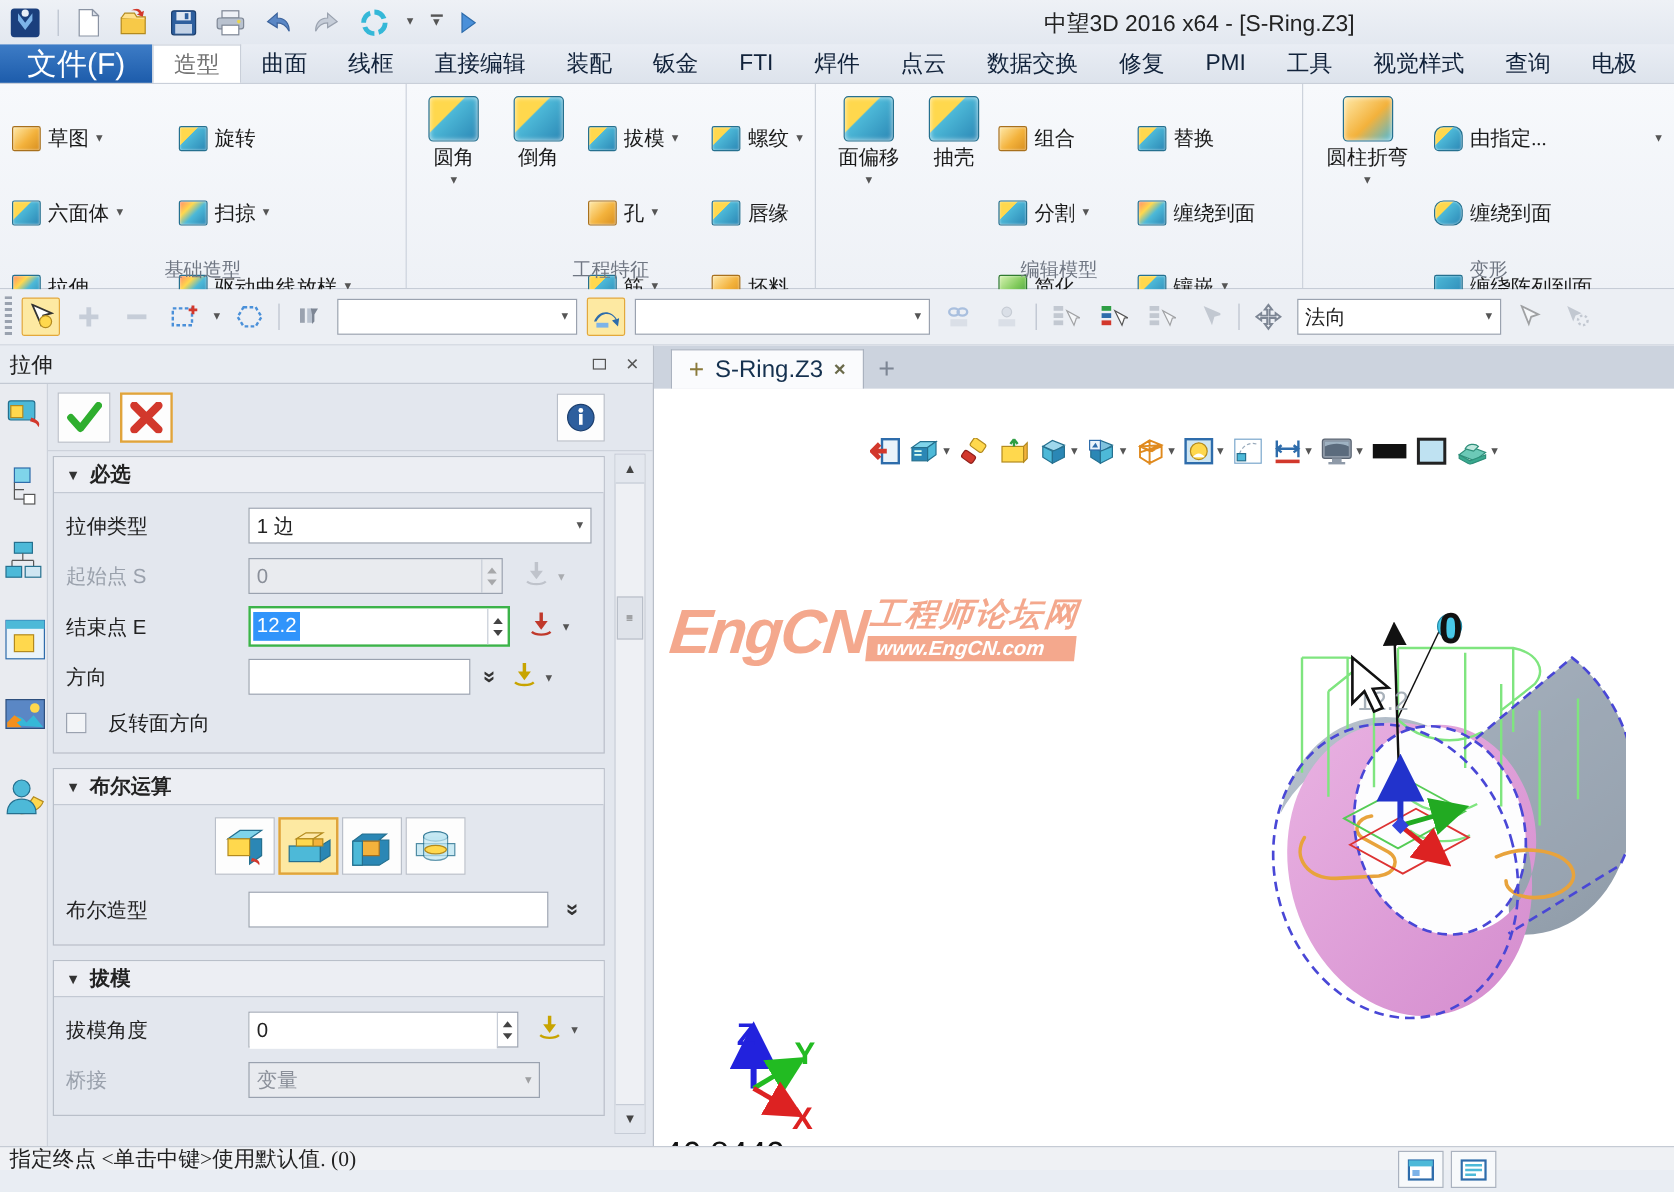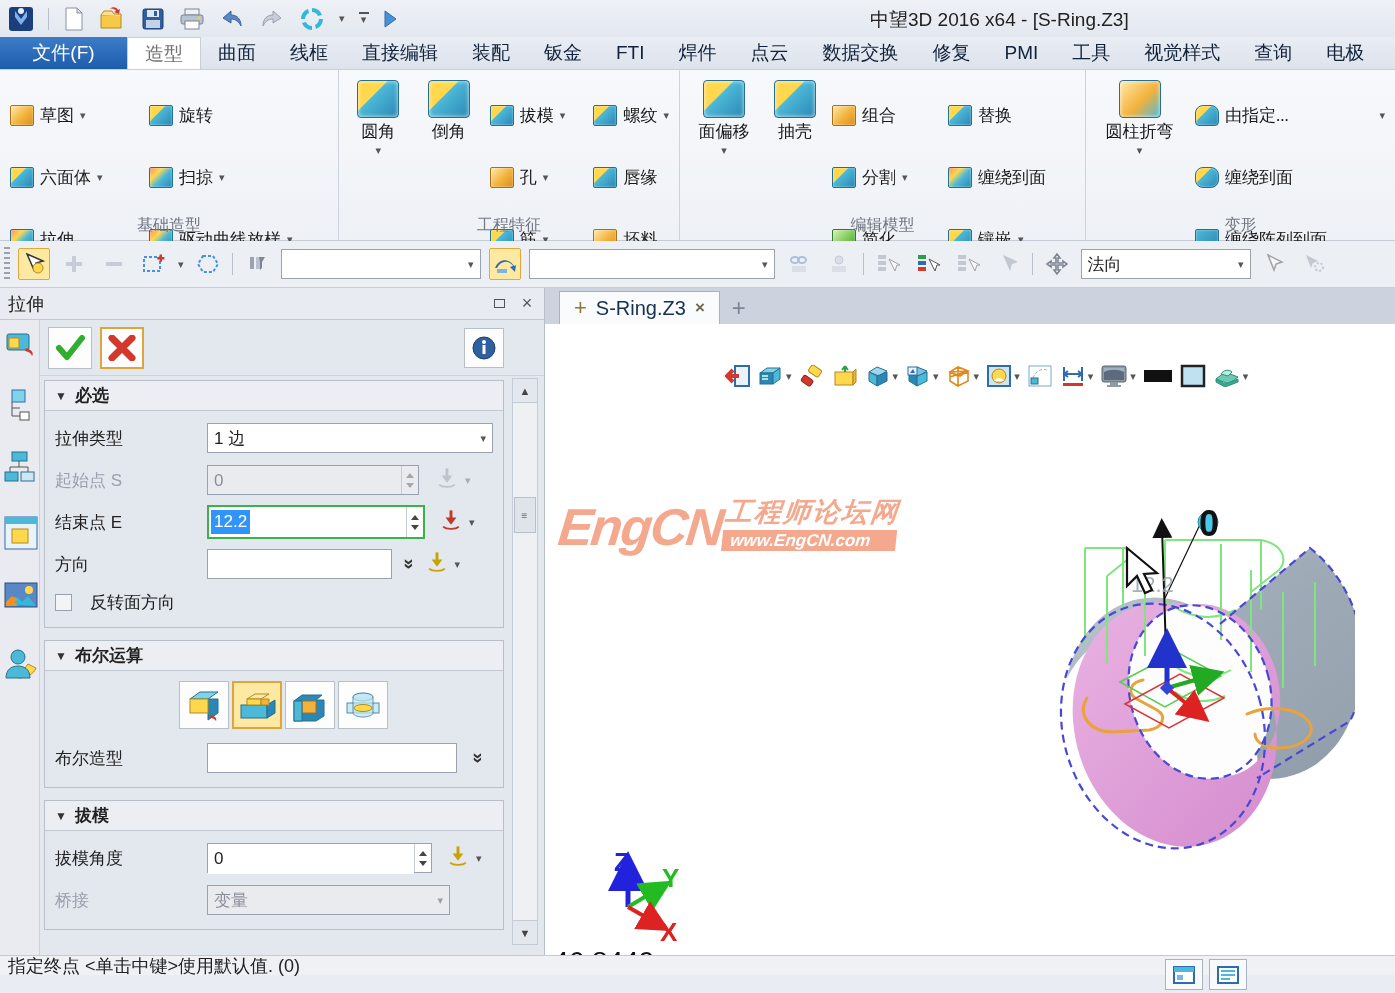--- a/index.html
+++ b/index.html
@@ -9,21 +9,21 @@
 
   
   #titlebar { position:absolute; left:0; top:0; width:100%; height:37px; background:linear-gradient(#eef1f6,#e3e8f0); display:flex; align-items:center; }
   .qat { display:flex; align-items:center; gap:14px; padding-left:8px; }
   .qat svg { display:block; }
   .vsep { width:1px; height:22px; background:#b9c0cc; }
   #title-text { position:absolute; left:870px; top:7px; font-size:19px; color:#222; }
 
   
   #menubar { position:absolute; left:0; top:37px; width:100%; height:33px; background:linear-gradient(#e9edf4,#dde3ec); display:flex; align-items:stretch; border-bottom:1px solid #c9cfd9; }
-  .filetab { width:127px; background:linear-gradient(#3d7cc6,#1d5cab); color:#fff; font-size:19px; display:flex; align-items:center; justify-content:center; }
+  .filetab { width:127px; background:linear-gradient(#3d7cc6,#1d5cab); color:#fff; font-size:25px; display:flex; align-items:center; justify-content:center; }
   .mtab { padding:0 17px; font-size:19px; color:#11223a; display:flex; align-items:center; }
   .mtab.active { background:#fff; color:#737373; border:1px solid #c9cfd9; border-bottom:none; }
 
   
   #ribbon { position:absolute; left:0; top:70px; width:100%; height:171px; background:linear-gradient(#f7f9fc,#eef1f6); border-bottom:1px solid #c6ccd6; display:flex; }
   .rgroup { position:relative; height:100%; border-right:1px solid #cdd3dc; padding:8px 6px 0 6px; }
   .rlabel { position:absolute; left:0; bottom:4px; width:100%; text-align:center; font-size:16px; color:#6f7682; }
   .rbody { display:flex; gap:4px; }
   .rcol { display:flex; flex-direction:column; justify-content:flex-start; gap:9px; }
   .ri { display:flex; align-items:center; gap:6px; height:32px; padding:0 4px; font-size:17px; white-space:nowrap;margin-top:21px; }
@@ -94,21 +94,21 @@
   .vtb { display:flex; align-items:center; gap:2px; }
   .canvas { position:absolute; left:0; top:36px; width:100%; height:631px; background:#fff; overflow:hidden; }
   .wm { position:absolute; left:14px; top:170px; display:flex; align-items:flex-end; gap:2px; transform:skewX(-6deg); }
   .wm .brand { font-size:52px; font-weight:bold; font-style:italic; color:#f4a88d; letter-spacing:-2px; line-height:.9; }
   .wm .right { display:flex; flex-direction:column; }
   .wm .cn { font-size:27px; font-weight:bold; font-style:italic; color:#f4a88d; letter-spacing:2px; }
   .wm .url { background:#f4a88d; color:#fff; font-size:17px; font-weight:bold; font-style:italic; padding:0 8px; line-height:21px; }
   .measure { position:absolute; left:8px; top:622px; font-size:28px; color:#111; }
 
   
-  #statusbar { position:absolute; left:0; top:955px; width:100%; height:20px; background:#eff1f4; border-top:1px solid #c5cbd4; display:flex; align-items:center; font-size:18px; color:#222; padding-left:8px; }
+  #statusbar { position:absolute; left:0; top:955px; width:100%; height:20px; background:#eff1f4; border-top:1px solid #c5cbd4; display:flex; align-items:center; font-size:18px; color:#222; padding-left:8px;font-family:Liberation Serif, serif; }
   .sb-btns { position:absolute; left:1165px; top:3px; display:flex; gap:6px; }
   .sbbtn { width:38px; height:31px; background:#f7f9fb; border:1px solid #aab2bf; display:flex; align-items:center; justify-content:center; }
 </style>
 </head>
 <body>
 
 <div id="app">
 
   <div id="titlebar">
     <div class="qat">

